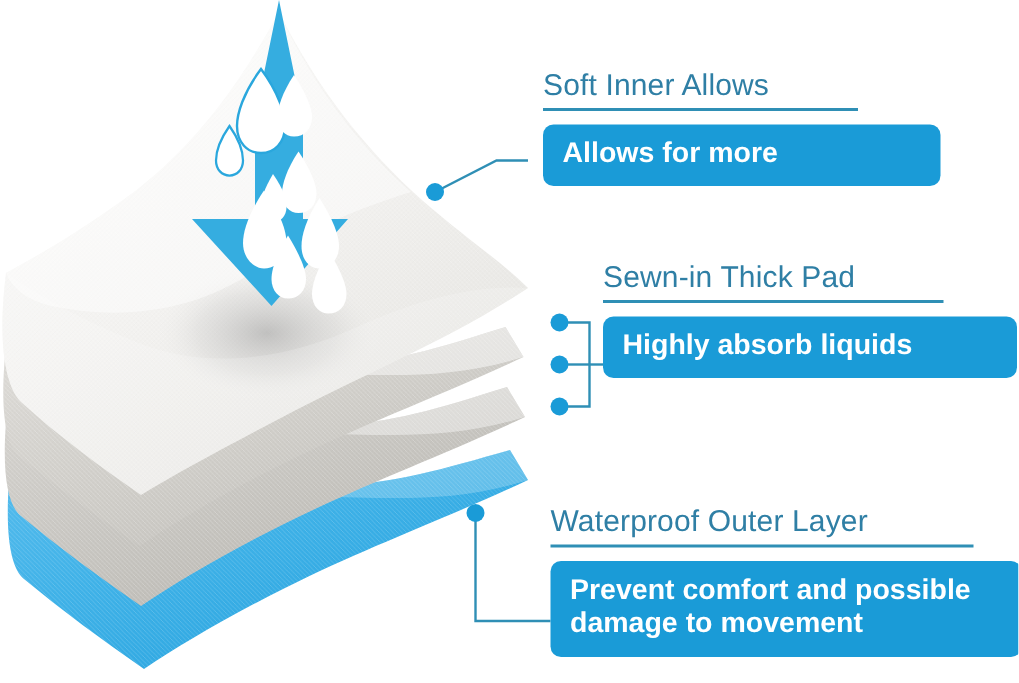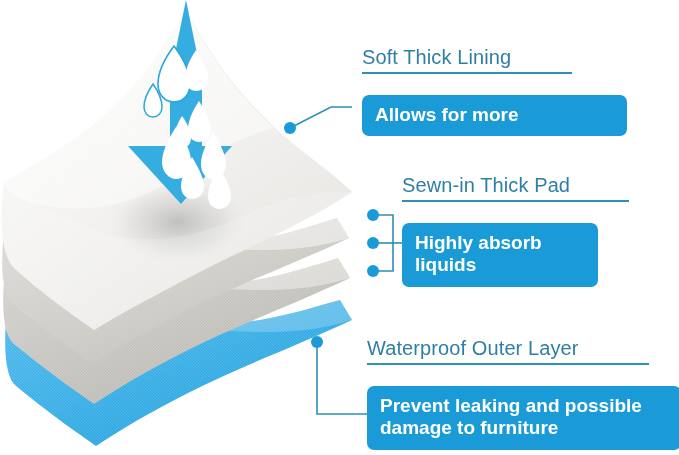--- a/index.html
+++ b/index.html
@@ -39,38 +39,38 @@
   }
   .callout-box {
     background: #1a9bd7;
     border-radius: 7px;
     color: #ffffff;
     font-size: 19px;
     font-weight: bold;
     line-height: 1.18;
     padding: 9px 13px 10px 13px;
     box-sizing: border-box;
-    margin-top: 21px;
+    margin-top: 9px;
   }
   .connector {
     position: absolute;
     left: 0;
     top: 0;
     width: 679px;
     height: 455px;
     pointer-events: none;
   }
   
   #callout-top    { left: 362px; top: 46px;  width: 300px; }
   #callout-top .callout-rule { width: 210px; }
   #callout-top .callout-box  { width: 265px; }
 
   #callout-mid    { left: 402px; top: 174px; width: 260px; }
   #callout-mid .callout-rule { width: 227px; }
-  #callout-mid .callout-box  { width: 196px; }
+  #callout-mid .callout-box  { width: 276px; }
 
   #callout-bot    { left: 367px; top: 337px; width: 320px; }
   #callout-bot .callout-rule { width: 282px; }
   #callout-bot .callout-box  { width: 314px; }
 </style>
 </head>
 <body>
 
 <div id="infographic">
 
@@ -262,37 +262,37 @@
     <path d="M373 243 L 393 243" fill="none" stroke="#2f8fb5" stroke-width="1.6"></path>
     <circle cx="373" cy="215" r="6" fill="#1a9bd7"></circle>
     <circle cx="373" cy="243" r="6" fill="#1a9bd7"></circle>
     <circle cx="373" cy="271" r="6" fill="#1a9bd7"></circle>
 
     <path d="M317 342 L 317 414 L 367 414" fill="none" stroke="#2f8fb5" stroke-width="1.6"></path>
     <circle cx="317" cy="342" r="6" fill="#1a9bd7"></circle>
   </svg>
 
   <div class="callout" id="callout-top">
-    <div class="callout-heading">Soft Thick Lining</div>
+    <div class="callout-heading">Soft Inner Allows</div>
     <div class="callout-rule"></div>
     <div class="callout-box">
       <div>Allows for more</div>
     </div>
   </div>
 
   <div class="callout" id="callout-mid">
     <div class="callout-heading">Sewn-in Thick Pad</div>
     <div class="callout-rule"></div>
     <div class="callout-box">
       <div>Highly absorb liquids</div>
     </div>
   </div>
 
   <div class="callout" id="callout-bot">
     <div class="callout-heading">Waterproof Outer Layer</div>
     <div class="callout-rule"></div>
     <div class="callout-box">
-      <div>Prevent leaking and possible</div>
-      <div>damage to furniture</div>
+      <div>Prevent comfort and possible</div>
+      <div>damage to movement</div>
     </div>
   </div>
 
 </div>
 
 </body></html>

